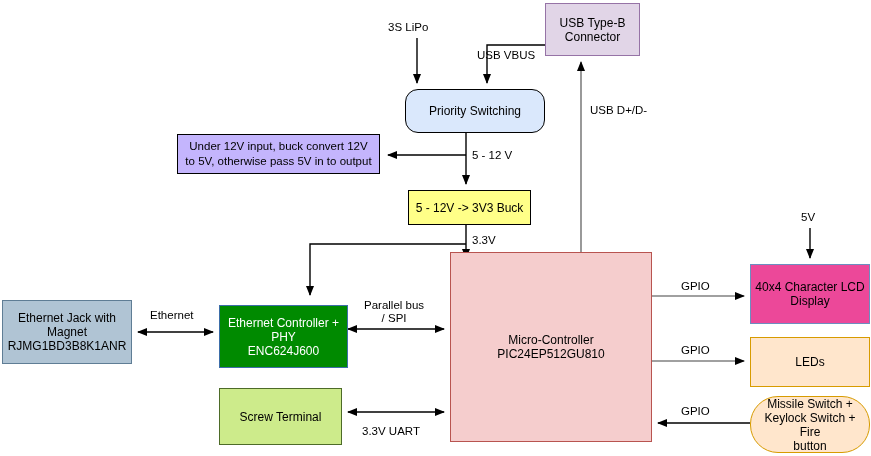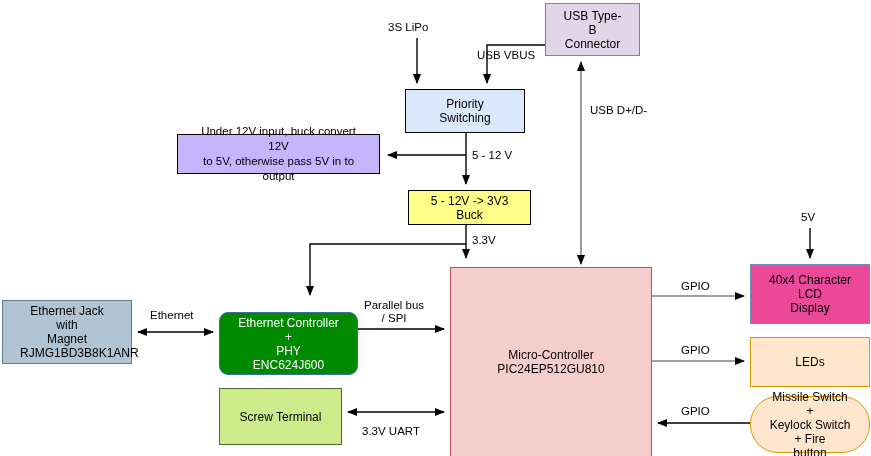--- a/index.html
+++ b/index.html
@@ -28,21 +28,21 @@
     position: absolute;
     box-sizing: border-box;
     display: flex;
     align-items: center;
     justify-content: center;
     text-align: center;
     font-size: 12px;
     line-height: 14px;
     color: #000000;
     z-index: 5;
-    padding: 1px 17px;
+    padding: 1px 3px;
   }
   .node span { display: block; width: 100%; }
   .edge-label {
     position: absolute;
     font-size: 11.5px;
     line-height: 13px;
     color: #000000;
     text-align: center;
     white-space: nowrap;
     z-index: 6;
@@ -136,21 +136,21 @@
     </g>
   </svg>
 
   <div class="node n-usb" style="left:545px; top:3px; width:95px; height:53px;">
     <span>
       <span>USB Type-B</span>
       <span>Connector</span>
     </span>
   </div>
 
-  <div class="node n-prio" style="left:405px; top:89px; width:120px; height:44px;">
+  <div class="node n-prio" style="left:405px; top:89px; width:140px; height:44px;border-radius:13px;">
     <span>Priority Switching</span>
   </div>
 
   <div class="node n-note" style="left:177px; top:134px; width:203px; height:40px; font-size:11.5px; line-height:15px;">
     <span>
       <span>Under 12V input, buck convert 12V</span>
       <span>to 5V, otherwise pass 5V in to output</span>
     </span>
   </div>
 
@@ -159,33 +159,33 @@
   </div>
 
   <div class="node n-eth" style="left:2px; top:300px; width:130px; height:64px;">
     <span>
       <span>Ethernet Jack with</span>
       <span>Magnet</span>
       <span>RJMG1BD3B8K1ANR</span>
     </span>
   </div>
 
-  <div class="node n-phy" style="left:219px; top:312px; width:139px; height:63px;border-radius:9px;">
+  <div class="node n-phy" style="left:219px; top:305px; width:129px; height:63px;">
     <span>
       <span>Ethernet Controller +</span>
       <span>PHY</span>
       <span>ENC624J600</span>
     </span>
   </div>
 
   <div class="node n-screw" style="left:219px; top:388px; width:123px; height:57px;">
     <span>Screw Terminal</span>
   </div>
 
-  <div class="node n-mcu" style="left:450px; top:267px; width:202px; height:190px;align-items:center;">
+  <div class="node n-mcu" style="left:450px; top:252px; width:202px; height:190px;align-items:center;">
     <span>
       <span>Micro-Controller</span>
       <span>PIC24EP512GU810</span>
     </span>
   </div>
 
   <div class="node n-lcd" style="left:750px; top:264px; width:120px; height:60px;">
     <span>
       <span>40x4 Character LCD</span>
       <span>Display</span>

